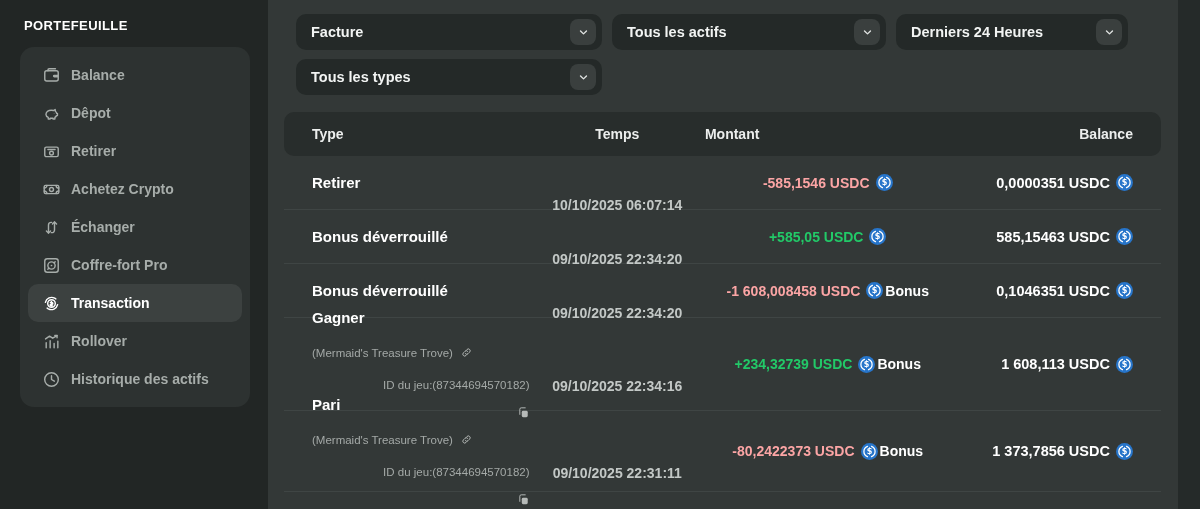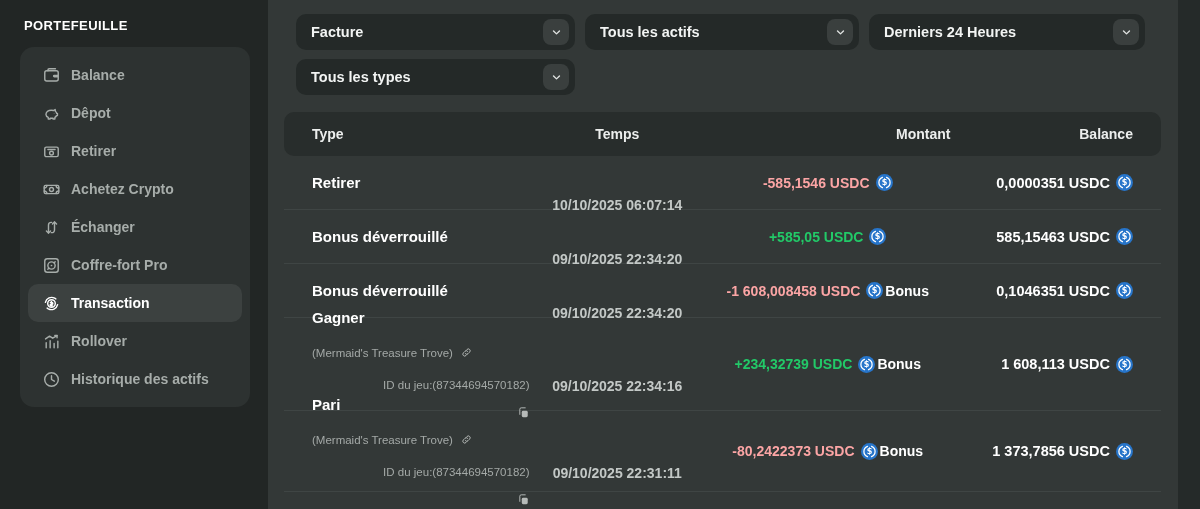--- a/index.html
+++ b/index.html
@@ -55,34 +55,34 @@
     height:36px;border-radius:10px;background:#242928;
     display:flex;align-items:center;justify-content:space-between;
     padding:0 6px 0 15px;cursor:pointer;
   }
   .dd-label{color:#f2f4f3;font-size:14.5px;font-weight:700;}
   .dd-chevron{
     width:26px;height:26px;border-radius:8px;background:#3a3f3e;
     display:flex;align-items:center;justify-content:center;color:#dfe2e1;
   }
   .dd-chevron svg{width:11px;height:11px;}
-  .dd-w1{width:279px;}
+  .dd-w1{width:306px;}
   .dd-w2{width:274px;}
-  .dd-w3{width:276px;}
+  .dd-w3{width:232px;}
 
   
   .table-wrap{margin:17px 0 0 -12px;width:877px;}
   .t-header{
     height:44px;border-radius:10px;background:#282d2c;
     display:flex;align-items:center;
     color:#eceeed;font-size:14px;font-weight:700;
   }
   .col-type{width:28%;padding-left:28px;text-align:left;}
   .col-time{width:20%;text-align:center;}
-  .col-amount{width:28%;text-align:right;}
+  .col-amount{width:28%;text-align:left;}
   .col-balance{width:24%;text-align:right;padding-right:28px;}
 
   .t-row{
     display:flex;align-items:center;
     border-bottom:1px solid #3f4544;
   }
   .t-row.h54{height:54px;}
   .t-row.h93{height:93px;}
   .t-row.h81{height:81px;}
   .cell-type{width:28%;padding-left:28px;}

